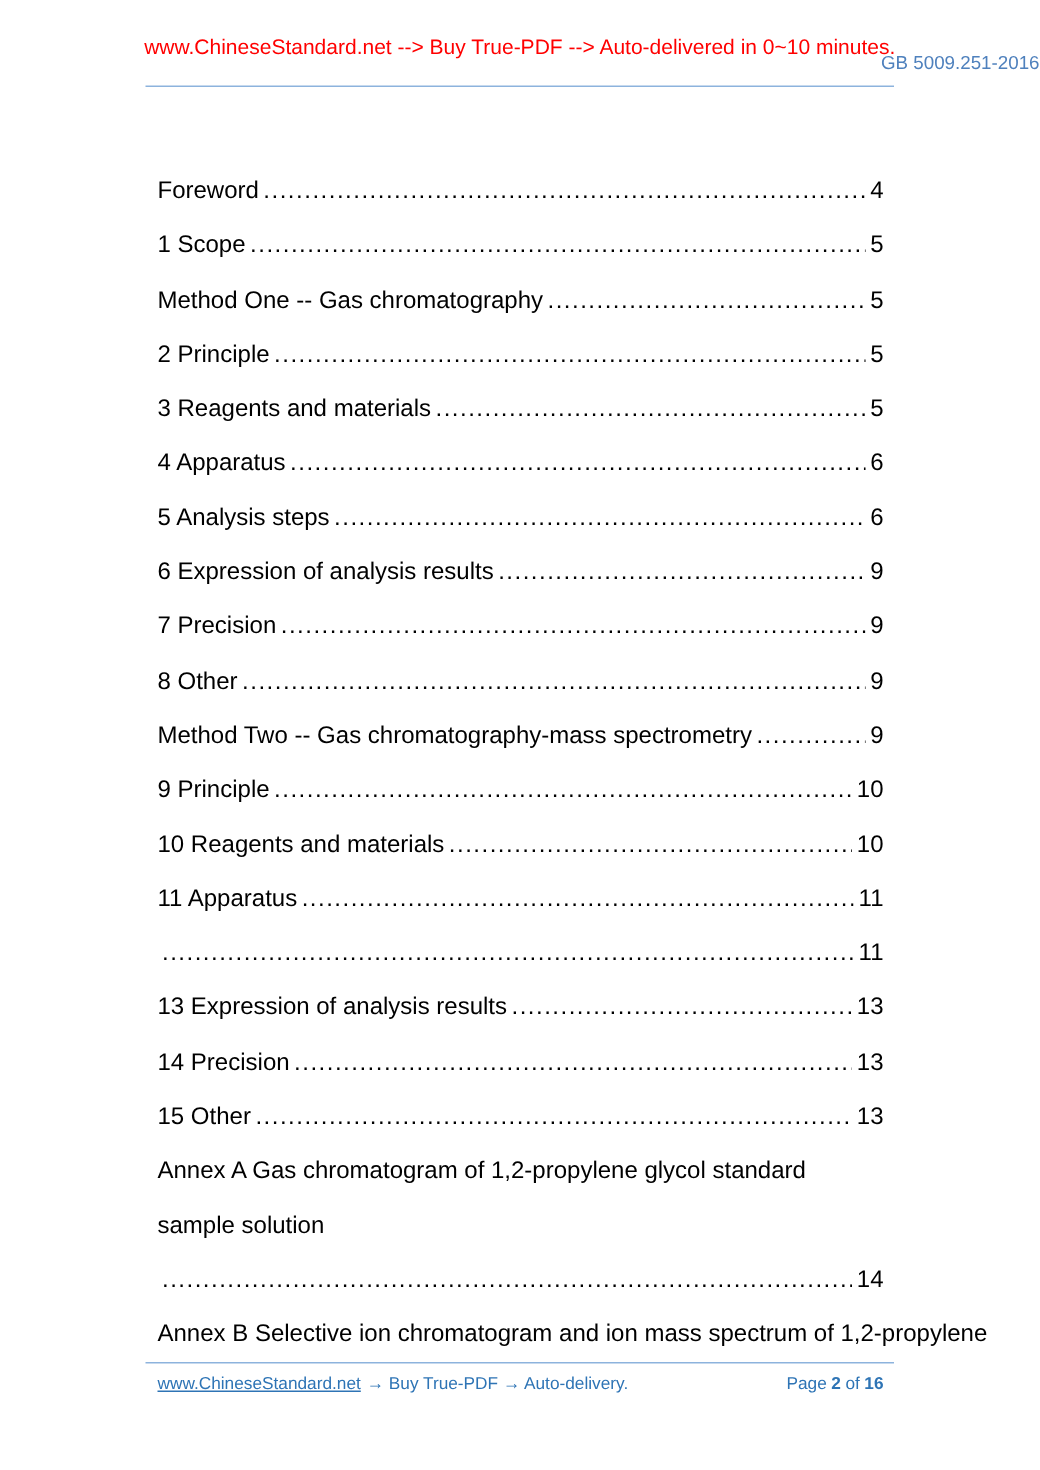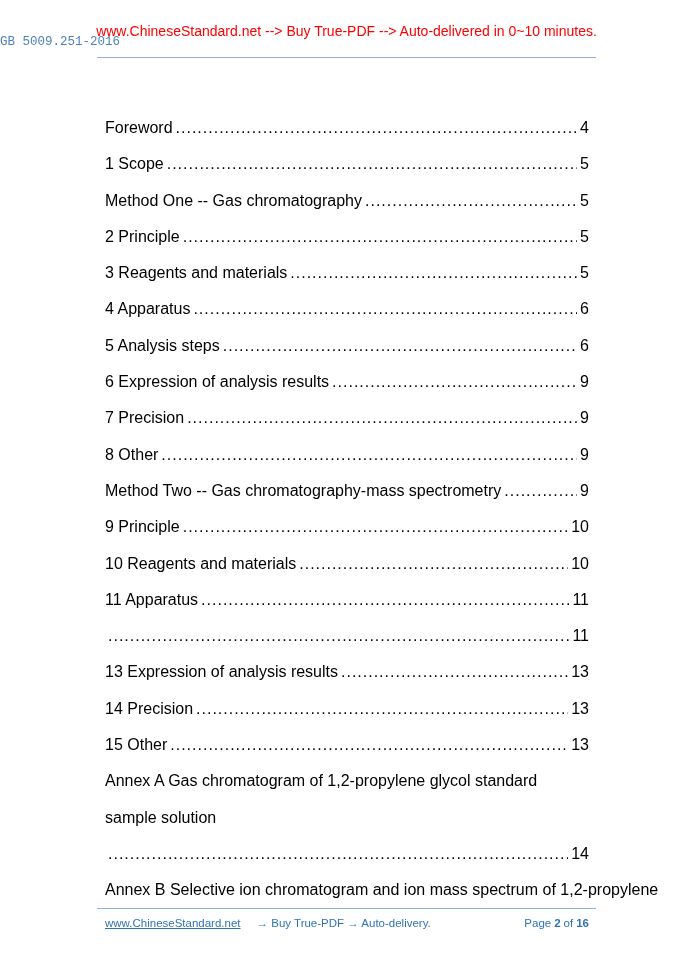--- a/index.html
+++ b/index.html
@@ -11,23 +11,22 @@
   }
   .page { position:absolute; inset:0; background:#fff; overflow:hidden; }
 
   .promo {
     position:absolute; top:23px; left:0; right:0; z-index:2;
     text-align:center; font-size:14px; line-height:16px;
     color:var(--promo_red,#ff0000); white-space:nowrap;
   }
   .doc-number {
     position:absolute; top:35px; left:0; right:0; z-index:1;
-    text-align:left; font-size:12.5px; line-height:15px;
+    text-align:right; font-size:12.5px; line-height:15px;
     color:var(--doc_blue,#4f81bd);
-    font-family:Liberation Mono, monospace;
   }
   .rule {
     position:absolute; left:97px; right:97px; height:0;
     border-top:1px solid var(--rule_blue,#8db3dd);
   }
   .rule-top { top:57px; }
   .rule-bottom { top:908px; }
 
   .title {
     position:absolute; top:81px; left:0; right:0;
@@ -46,21 +45,21 @@
     letter-spacing:1px; margin:0 3px;
   }
   .toc-page { white-space:nowrap; }
 
   .footer {
     position:absolute; top:915px; left:105px; right:104px;
     display:flex; justify-content:space-between; align-items:baseline;
     font-size:11.5px; line-height:17px; color:var(--footer_blue,#2e74b5);
   }
   .footer-left a { color:inherit; cursor:pointer; }
-  .footer-left .tail { margin-left:16px;text-align:right; }
+  .footer-left .tail { margin-left:4px;text-align:right; }
   .footer-right span, .footer-right b { margin-left:3px; }
   .footer-right b { font-weight:bold; }
 </style>
 </head>
 <body>
 
 <div class="page">
 
   <div class="promo">www.ChineseStandard.net --&gt; Buy True-PDF --&gt; Auto-delivered in 0~10 minutes.</div>
   <div class="doc-number">GB 5009.251-2016</div>

